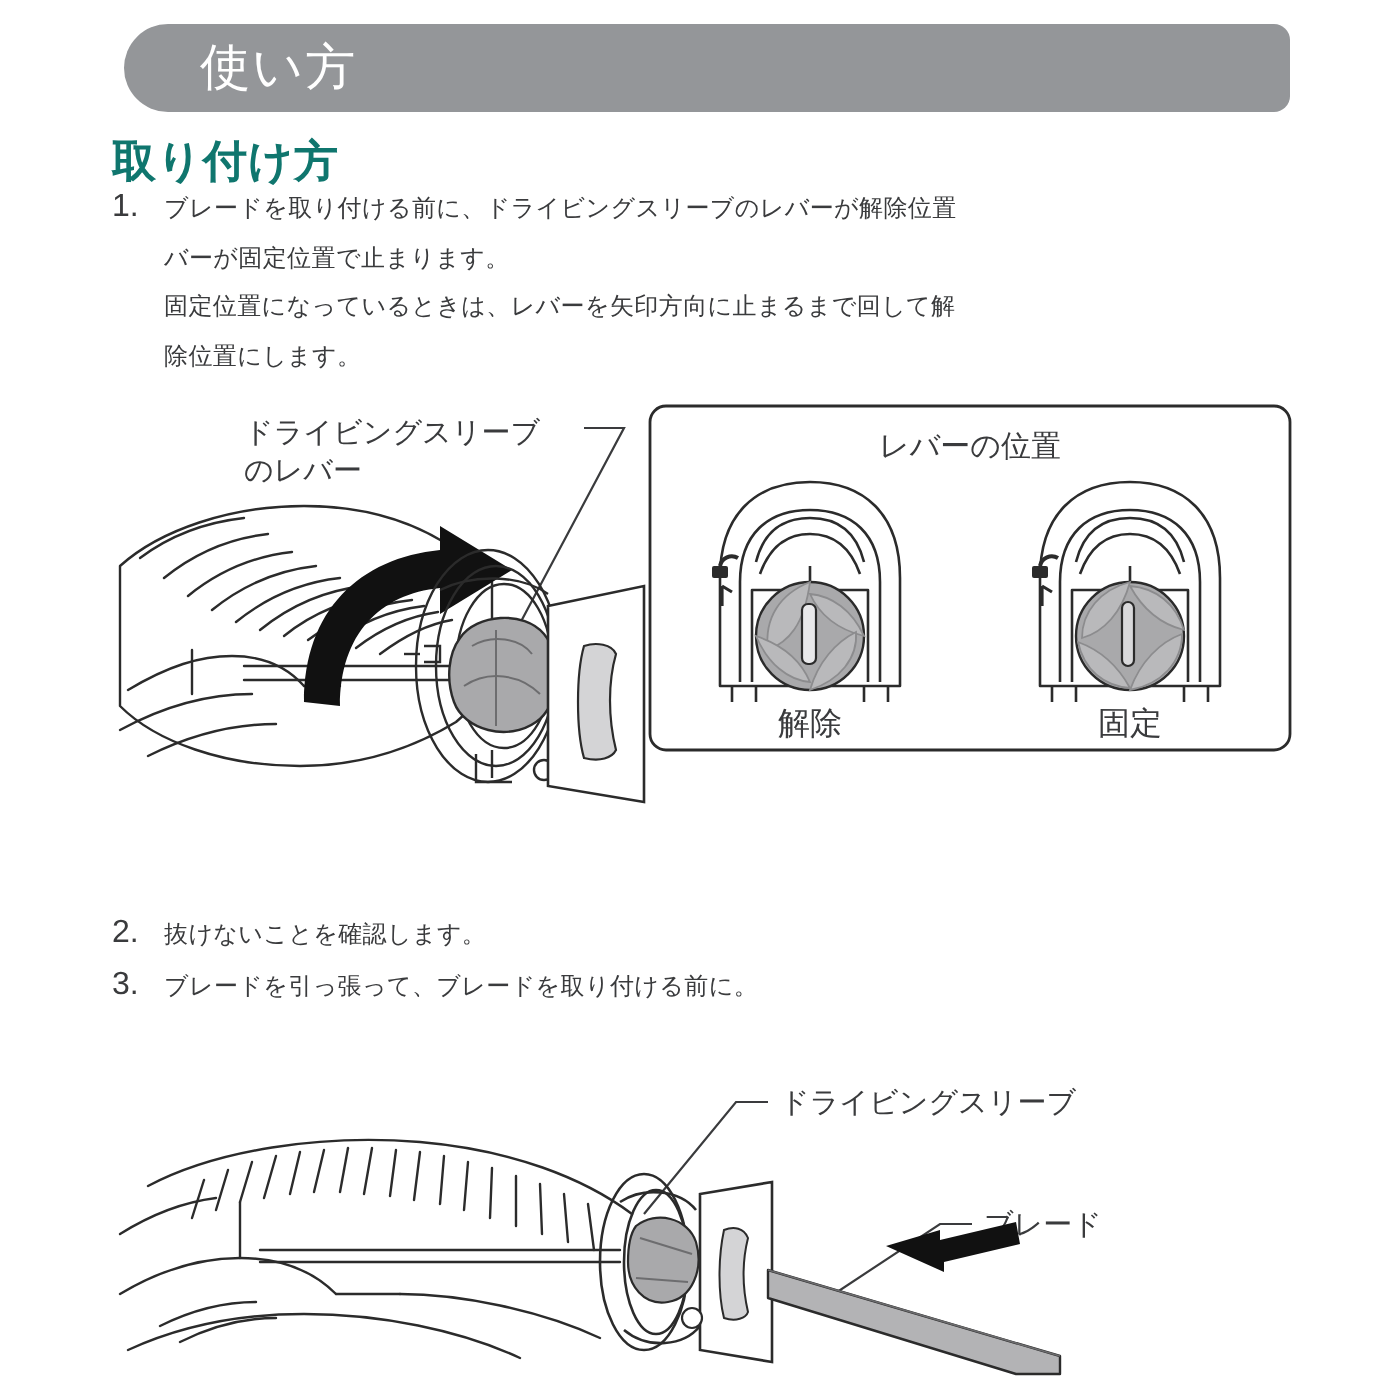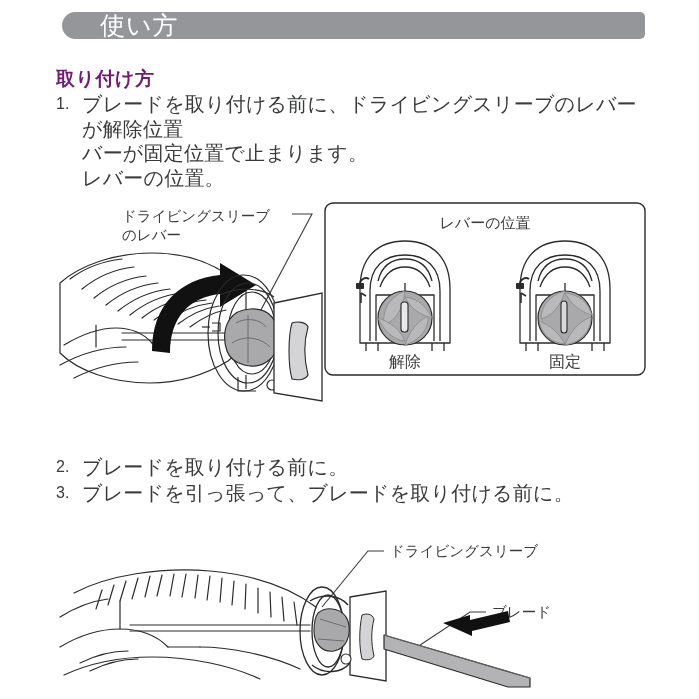--- a/index.html
+++ b/index.html
@@ -20,43 +20,43 @@
     inset: 0;
     background: #ffffff;
   }
 
   
   .header-bar {
     position: absolute;
     left: 62px;
     top: 12px;
     width: 583px;
-    height: 27px;
+    height: 44px;
     background: #949699;
     border-radius: 22px 8px 8px 22px;
     display: flex;
     align-items: center;
   }
   .header-title {
     color: #ffffff;
     font-size: 25px;
     line-height: 1;
     margin-left: 38px;
     letter-spacing: 1px;
     font-weight: 400;
   }
 
   
   .section-heading {
     position: absolute;
     left: 56px;
     top: 66px;
-    font-size: 19px;
+    font-size: 22px;
     font-weight: bold;
-    color: #701a75;
+    color: #0f766e;
     letter-spacing: 0.5px;
   }
 
   
   .steps-top {
     position: absolute;
     left: 56px;
     top: 92px;
     width: 600px;
   }
@@ -73,21 +73,21 @@
   }
   .step-num {
     width: 26px;
     flex: 0 0 26px;
     font-size: 16px;
     line-height: 24.5px;
     color: #3a3b3d;
   }
   .step-body {
     flex: 1 1 auto;
-    font-size: 20px;
+    font-size: 12px;
     line-height: 24.5px;
     color: #3a3b3d;
     letter-spacing: 0.2px;
   }
   .step-body .ln { display: block; }
 
   
   .illus-top {
     position: absolute;
     left: 60px;
@@ -130,21 +130,22 @@
   </div>
 
   <div class="section-heading">取り付け方</div>
 
   <div class="steps-top">
     <div class="step">
       <div class="step-num">1.</div>
       <div class="step-body">
         <span class="ln">ブレードを取り付ける前に、ドライビングスリーブのレバーが解除位置</span>
         <span class="ln">バーが固定位置で止まります。</span>
-        <span class="ln">レバーの位置。</span>
+        <span class="ln">固定位置になっているときは、レバーを矢印方向に止まるまで回して解</span>
+        <span class="ln">除位置にします。</span>
       </div>
     </div>
   </div>
 
   <div class="illus-top">
     <svg width="600" height="250" viewBox="0 0 600 250" xmlns="http://www.w3.org/2000/svg">
       <defs>
         <clipPath id="insetClip">
           <rect x="265" y="8" width="320" height="172" rx="8"></rect>
         </clipPath>
@@ -278,21 +279,21 @@
           <text class="lbl-state" x="505" y="172" text-anchor="middle">固定</text>
         </g>
       </g>
     </svg>
   </div>
 
   <div class="steps-bottom">
     <div class="step">
       <div class="step-num">2.</div>
       <div class="step-body">
-        <span class="ln">ブレードを取り付ける前に。</span>
+        <span class="ln">抜けないことを確認します。</span>
       </div>
     </div>
     <div class="step">
       <div class="step-num">3.</div>
       <div class="step-body">
         <span class="ln">ブレードを引っ張って、ブレードを取り付ける前に。</span>
       </div>
     </div>
   </div>
 

